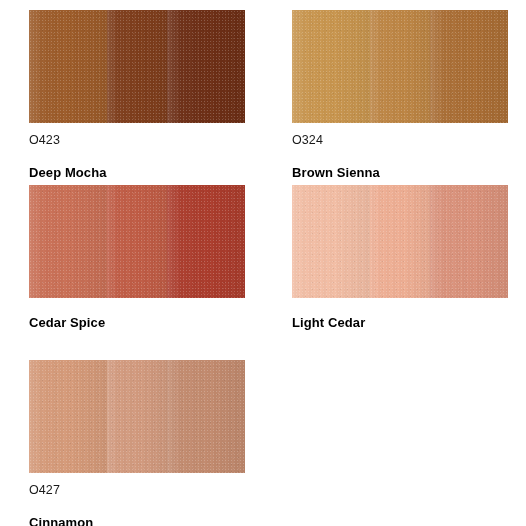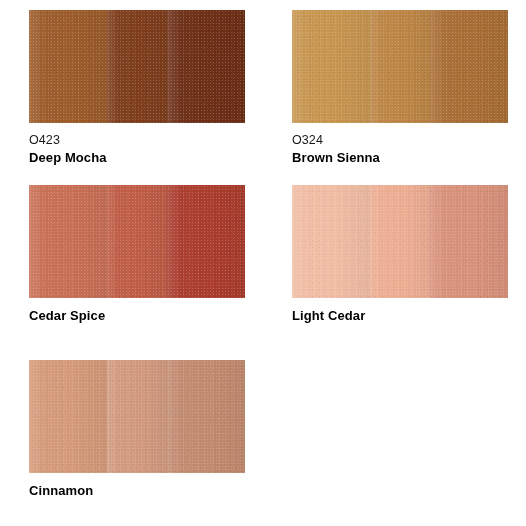--- a/index.html
+++ b/index.html
@@ -101,21 +101,21 @@
     color: #1a1a1a;
     letter-spacing: 0.1px;
     line-height: 16px;
   }
   .swatch-name {
     font-size: 13px;
     font-weight: 700;
     color: #000000;
     letter-spacing: 0.1px;
     line-height: 18px;
-    margin-top: 1px;
+    margin-top: 16px;
   }
 </style>
 </head>
 <body style="background: rgb(255, 255, 255);">
 
 <div id="swatch-grid">
     <div class="swatch-cell">
       <div class="swatch-chip">
         <div class="band band-1" style="background-color: rgb(156, 91, 41);"></div>
         <div class="band band-2" style="background-color: rgb(126, 61, 27);"></div>
@@ -167,16 +167,17 @@
     </div>
     <div class="swatch-cell">
       <div class="swatch-chip">
         <div class="band band-1" style="background-color: rgb(213, 154, 121);"></div>
         <div class="band band-2" style="background-color: rgb(210, 154, 126);"></div>
         <div class="band band-3" style="background-color: rgb(194, 138, 110);"></div>
         <div class="streaks"></div>
         <div class="grain"></div>
       </div>
       <div class="swatch-label">
+        <div class="swatch-code">O427</div>
         <div class="swatch-name">Cinnamon</div>
       </div>
     </div>
   </div>
 
 </body></html>

